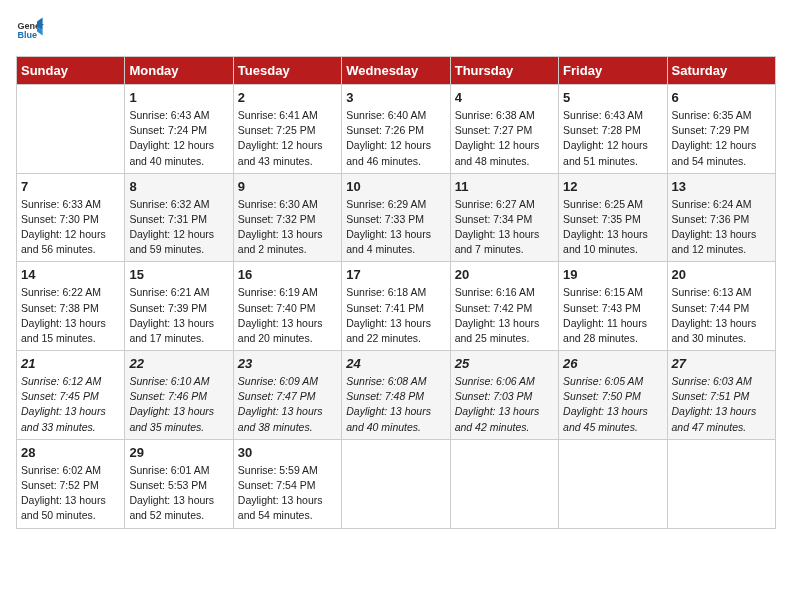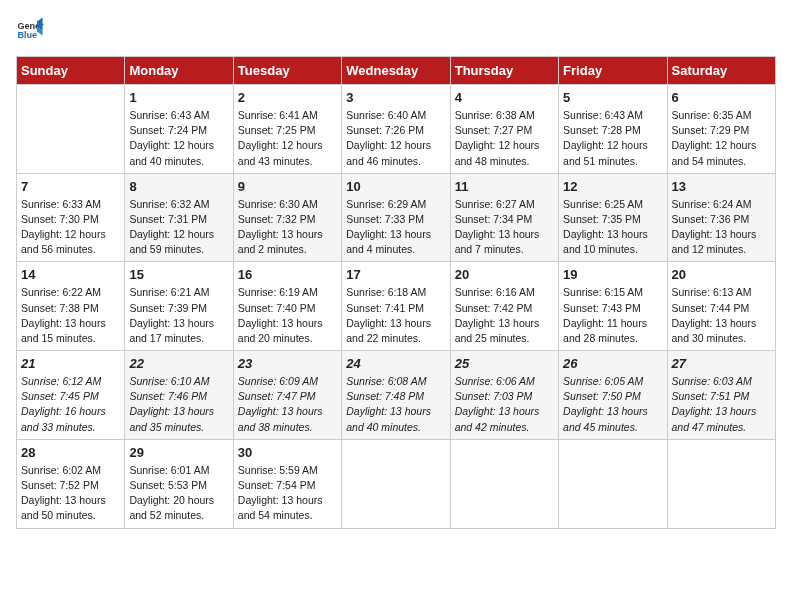--- a/index.html
+++ b/index.html
@@ -175,21 +175,21 @@
         </td>
         <td>
           <div class="cell-content"><span class="day-num">19</span><br><span>Sunrise: 6:15 AM</span><br><span>Sunset: 7:43 PM</span><br><span>Daylight: 11 hours and 28 minutes.</span></div>
         </td>
         <td>
           <div class="cell-content"><span class="day-num">20</span><br><span>Sunrise: 6:13 AM</span><br><span>Sunset: 7:44 PM</span><br><span>Daylight: 13 hours and 30 minutes.</span></div>
         </td>
       </tr>
       <tr class="week-row-3">
         <td>
-          <div class="cell-content"><span class="day-num">21</span><br><span>Sunrise: 6:12 AM</span><br><span>Sunset: 7:45 PM</span><br><span>Daylight: 16 hours and 33 minutes.</span></div>
+          <div class="cell-content"><span class="day-num">21</span><br><span>Sunrise: 6:12 AM</span><br><span>Sunset: 7:45 PM</span><br><span>Daylight: 13 hours and 33 minutes.</span></div>
         </td>
         <td>
           <div class="cell-content"><span class="day-num">22</span><br><span>Sunrise: 6:10 AM</span><br><span>Sunset: 7:46 PM</span><br><span>Daylight: 13 hours and 35 minutes.</span></div>
         </td>
         <td>
           <div class="cell-content"><span class="day-num">23</span><br><span>Sunrise: 6:09 AM</span><br><span>Sunset: 7:47 PM</span><br><span>Daylight: 13 hours and 38 minutes.</span></div>
         </td>
         <td>
           <div class="cell-content"><span class="day-num">24</span><br><span>Sunrise: 6:08 AM</span><br><span>Sunset: 7:48 PM</span><br><span>Daylight: 13 hours and 40 minutes.</span></div>
         </td>
@@ -201,21 +201,21 @@
         </td>
         <td>
           <div class="cell-content"><span class="day-num">27</span><br><span>Sunrise: 6:03 AM</span><br><span>Sunset: 7:51 PM</span><br><span>Daylight: 13 hours and 47 minutes.</span></div>
         </td>
       </tr>
       <tr class="week-row-4">
         <td>
           <div class="cell-content"><span class="day-num">28</span><br><span>Sunrise: 6:02 AM</span><br><span>Sunset: 7:52 PM</span><br><span>Daylight: 13 hours and 50 minutes.</span></div>
         </td>
         <td>
-          <div class="cell-content"><span class="day-num">29</span><br><span>Sunrise: 6:01 AM</span><br><span>Sunset: 5:53 PM</span><br><span>Daylight: 20 hours and 52 minutes.</span></div>
+          <div class="cell-content"><span class="day-num">29</span><br><span>Sunrise: 6:01 AM</span><br><span>Sunset: 5:53 PM</span><br><span>Daylight: 13 hours and 52 minutes.</span></div>
         </td>
         <td>
           <div class="cell-content"><span class="day-num">30</span><br><span>Sunrise: 5:59 AM</span><br><span>Sunset: 7:54 PM</span><br><span>Daylight: 13 hours and 54 minutes.</span></div>
         </td>
         <td></td>
         <td></td>
         <td></td>
         <td></td>
       </tr>
     </tbody>

